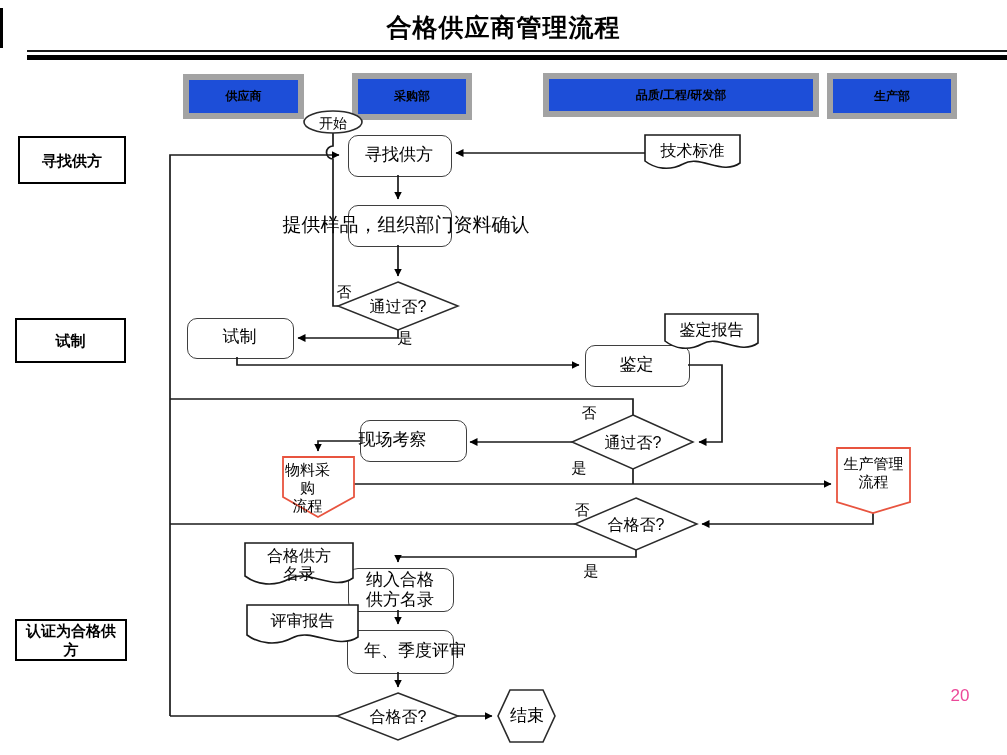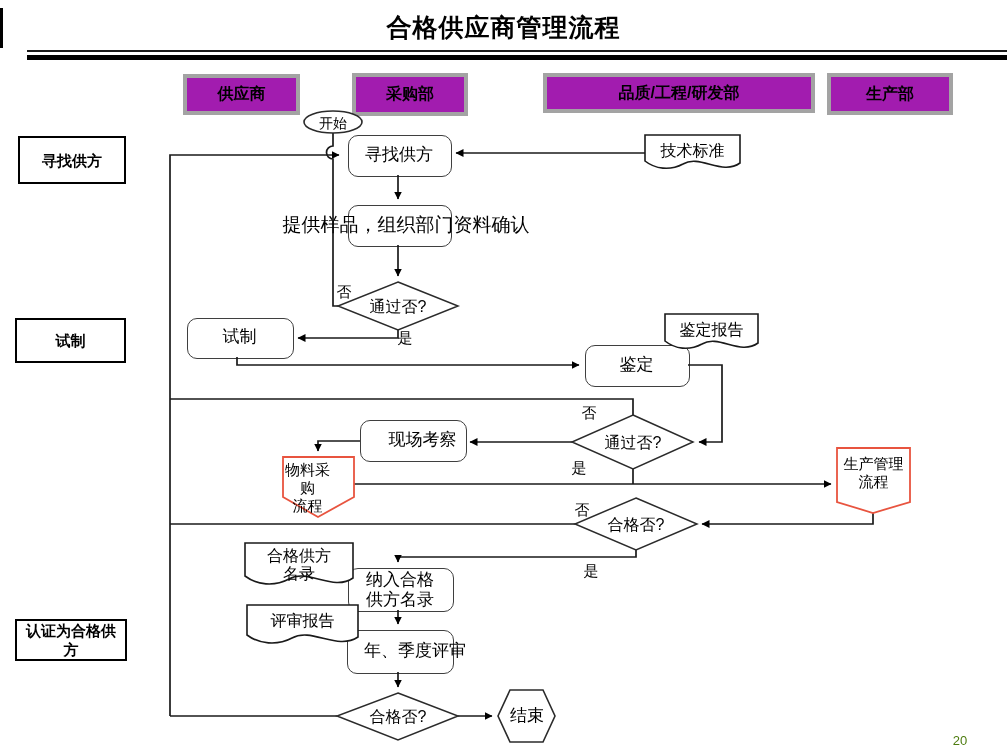--- a/index.html
+++ b/index.html
@@ -3,28 +3,28 @@
 <meta charset="utf-8">
 <style>
   html,body{margin:0;padding:0;background:#fff;}
   #canvas{position:relative;width:1007px;height:755px;background:#fff;overflow:hidden;
           font-family:"Liberation Sans","DejaVu Sans",sans-serif;color:#000;}
   .abs{position:absolute;}
   .title{left:0;right:0;top:11px;text-align:center;font-size:25px;font-weight:bold;letter-spacing:1px;}
   .rule-thin{left:27px;right:0;top:50px;height:2px;background:#1a1a1a;}
   .rule-thick{left:27px;right:0;top:55px;height:5px;background:#000;}
   .edge-mark{left:0;top:8px;width:3px;height:40px;background:#000;}
-  .lane{border:4px solid #a3a3a3;background:#a21caf;font-weight:bold;font-size:16px;
+  .lane{border:6px solid #a3a3a3;background:#1d4ed8;font-weight:bold;font-size:12px;
         display:flex;align-items:center;justify-content:center;}
   .stage{border:2px solid #000;background:#fff;font-weight:bold;font-size:15px;line-height:19px;
          display:flex;align-items:center;justify-content:center;text-align:center;}
   .node{border:1.6px solid #3f3f3f;border-radius:10px;background:#fff;}
   .lbl{position:absolute;text-align:center;font-size:17px;line-height:20px;z-index:4;}
   .lbl-s{position:absolute;text-align:center;font-size:15px;line-height:18px;z-index:4;}
-  .pagenum{font-size:13px;color:#4d7c0f;margin-top:47px;}
+  .pagenum{font-size:17px;color:#ec4899;}
   svg.layer{position:absolute;left:0;top:0;z-index:3;}
   .z1{z-index:1;}
 </style>
 </head>
 <body>
 
 <div id="canvas">
 
   <div class="abs title">合格供应商管理流程</div>
   <div class="abs rule-thin"></div>
@@ -112,21 +112,21 @@
 
   <div class="lbl" style="left:303px;top:113px;width:60px;font-size:14px;">开始</div>
   <div class="lbl" style="left:348px;top:145px;width:102px;">寻找供方</div>
   <div class="lbl" style="left:270px;top:215px;width:272px;font-size:19px;white-space:nowrap;">提供样品，组织部门资料确认</div>
   <div class="lbl" style="left:338px;top:297px;width:120px;font-size:16px;">通过否?</div>
   <div class="lbl" style="left:187px;top:327px;width:105px;">试制</div>
   <div class="lbl" style="left:645px;top:141px;width:95px;font-size:16px;">技术标准</div>
   <div class="lbl" style="left:585px;top:355px;width:103px;">鉴定</div>
   <div class="lbl" style="left:665px;top:320px;width:93px;font-size:16px;">鉴定报告</div>
   <div class="lbl" style="left:573px;top:433px;width:120px;font-size:16px;">通过否?</div>
-  <div class="lbl" style="left:370px;top:430px;width:105px;">现场考察</div>
+  <div class="lbl" style="left:340px;top:430px;width:105px;">现场考察</div>
   <div class="lbl-s" style="left:283px;top:461px;width:49px;">
     <div>物料采购</div>
     <div>流程</div>
   </div>
   <div class="lbl-s" style="left:837px;top:455px;width:73px;">
     <div>生产管理</div>
     <div>流程</div>
   </div>
   <div class="lbl" style="left:576px;top:515px;width:120px;font-size:16px;">合格否?</div>
   <div class="lbl" style="left:245px;top:547px;width:108px;font-size:16px;line-height:18px;">

